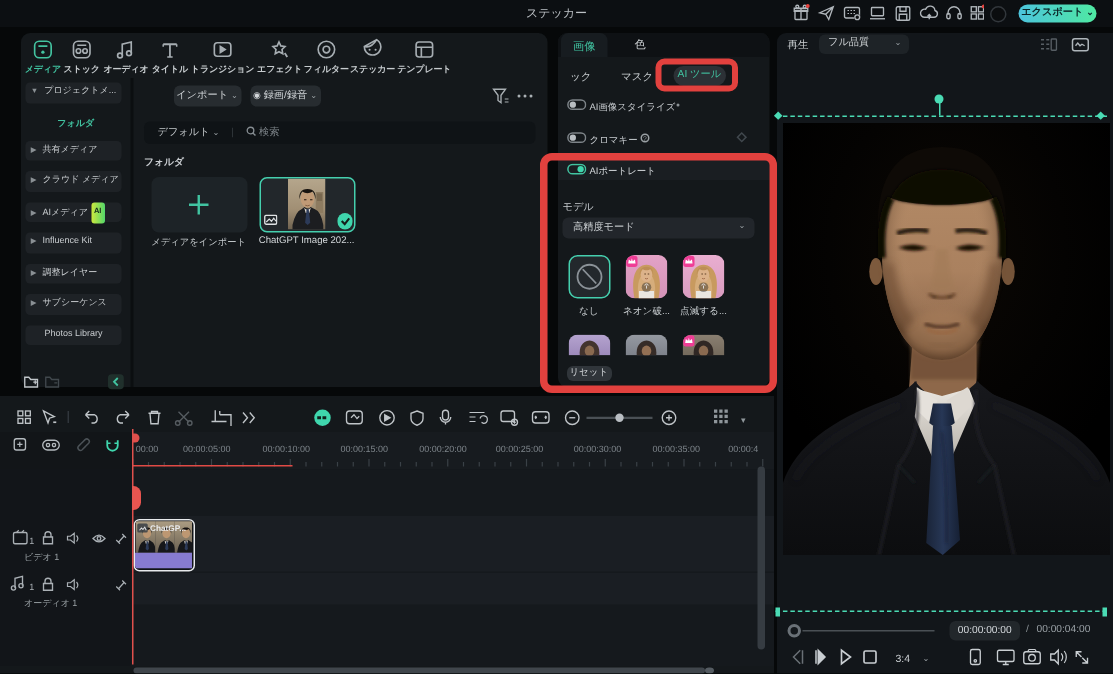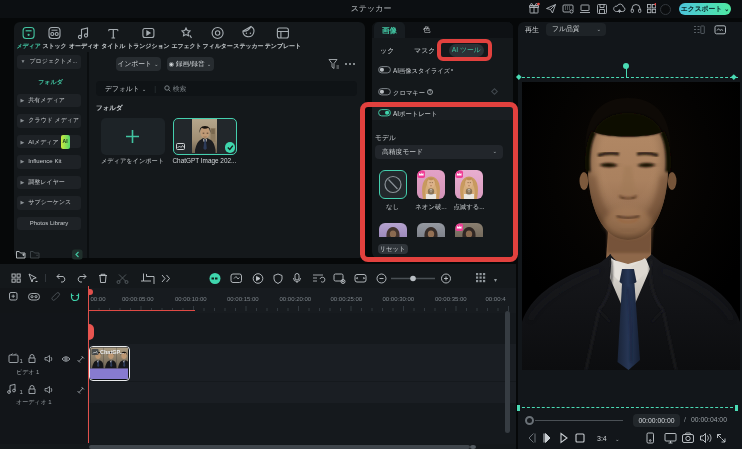--- a/index.html
+++ b/index.html
@@ -220,21 +220,21 @@
           <path d="M16.5 3.5 v6.5 h8.5 v-5 h-4.5 l-1.3-1.5 Z"></path>
           <path d="M22.2 7.3h2" stroke-width="0.8"></path>
         </g>
       <rect x="58" y="1.5" width="10.5" height="10" rx="2.5" fill="#20302c"></rect>
       <path d="M64.5 4 l-2.5 2.5 2.5 2.5" stroke="#41c4a1" stroke-width="1.2"></path>
     </svg>
   </div>
 
   <div class="abs panel" style="left:372px;top:22px;width:141px;height:236px;"></div>
   <div class="abs" style="left:372px;top:22px;width:141px;height:16px;background:#0e1114;border-radius:6px 6px 0 0;"></div>
-  <div class="abs" style="left:374px;top:22px;width:31px;height:16px;background:#171c20;border-radius:5px 5px 0 0;text-align:center;line-height:17px;font-size:7.5px;font-weight:bold;color:#41c4a1;">画像</div>
+  <div class="abs" style="left:374px;top:22px;width:31px;height:16px;background:#171c20;border-radius:5px 5px 0 0;text-align:center;line-height:17px;font-size:7.5px;font-weight:normal;color:#41c4a1;">画像</div>
   <div class="abs" style="left:423px;top:25px;font-size:7.5px;color:#ced2d5;">色</div>
 
   <div class="abs" style="left:380px;top:46px;font-size:7px;color:#c8cdd0;">ック</div>
   <div class="abs" style="left:414px;top:46px;font-size:7px;color:#c8cdd0;">マスク</div>
   <div class="abs" style="left:448.5px;top:44px;width:35.5px;height:12.5px;background:#2c3136;border-radius:7px;text-align:center;line-height:12.5px;font-size:6.8px;color:#41c4a1;">AI ツール</div>
 
   <div id="row1" class="abs" style="left:372px;top:63px;width:141px;height:13px;">
     <svg class="abs" style="left:5.5px;top:3px;" width="13" height="7.5">
         <rect x="0.6" y="0.6" width="11.8" height="6.3" rx="3.1" fill="none" stroke="#7d8388" stroke-width="1"></rect>
         <circle cx="3.9" cy="3.75" r="2.1" fill="#b9bec2"></circle>

